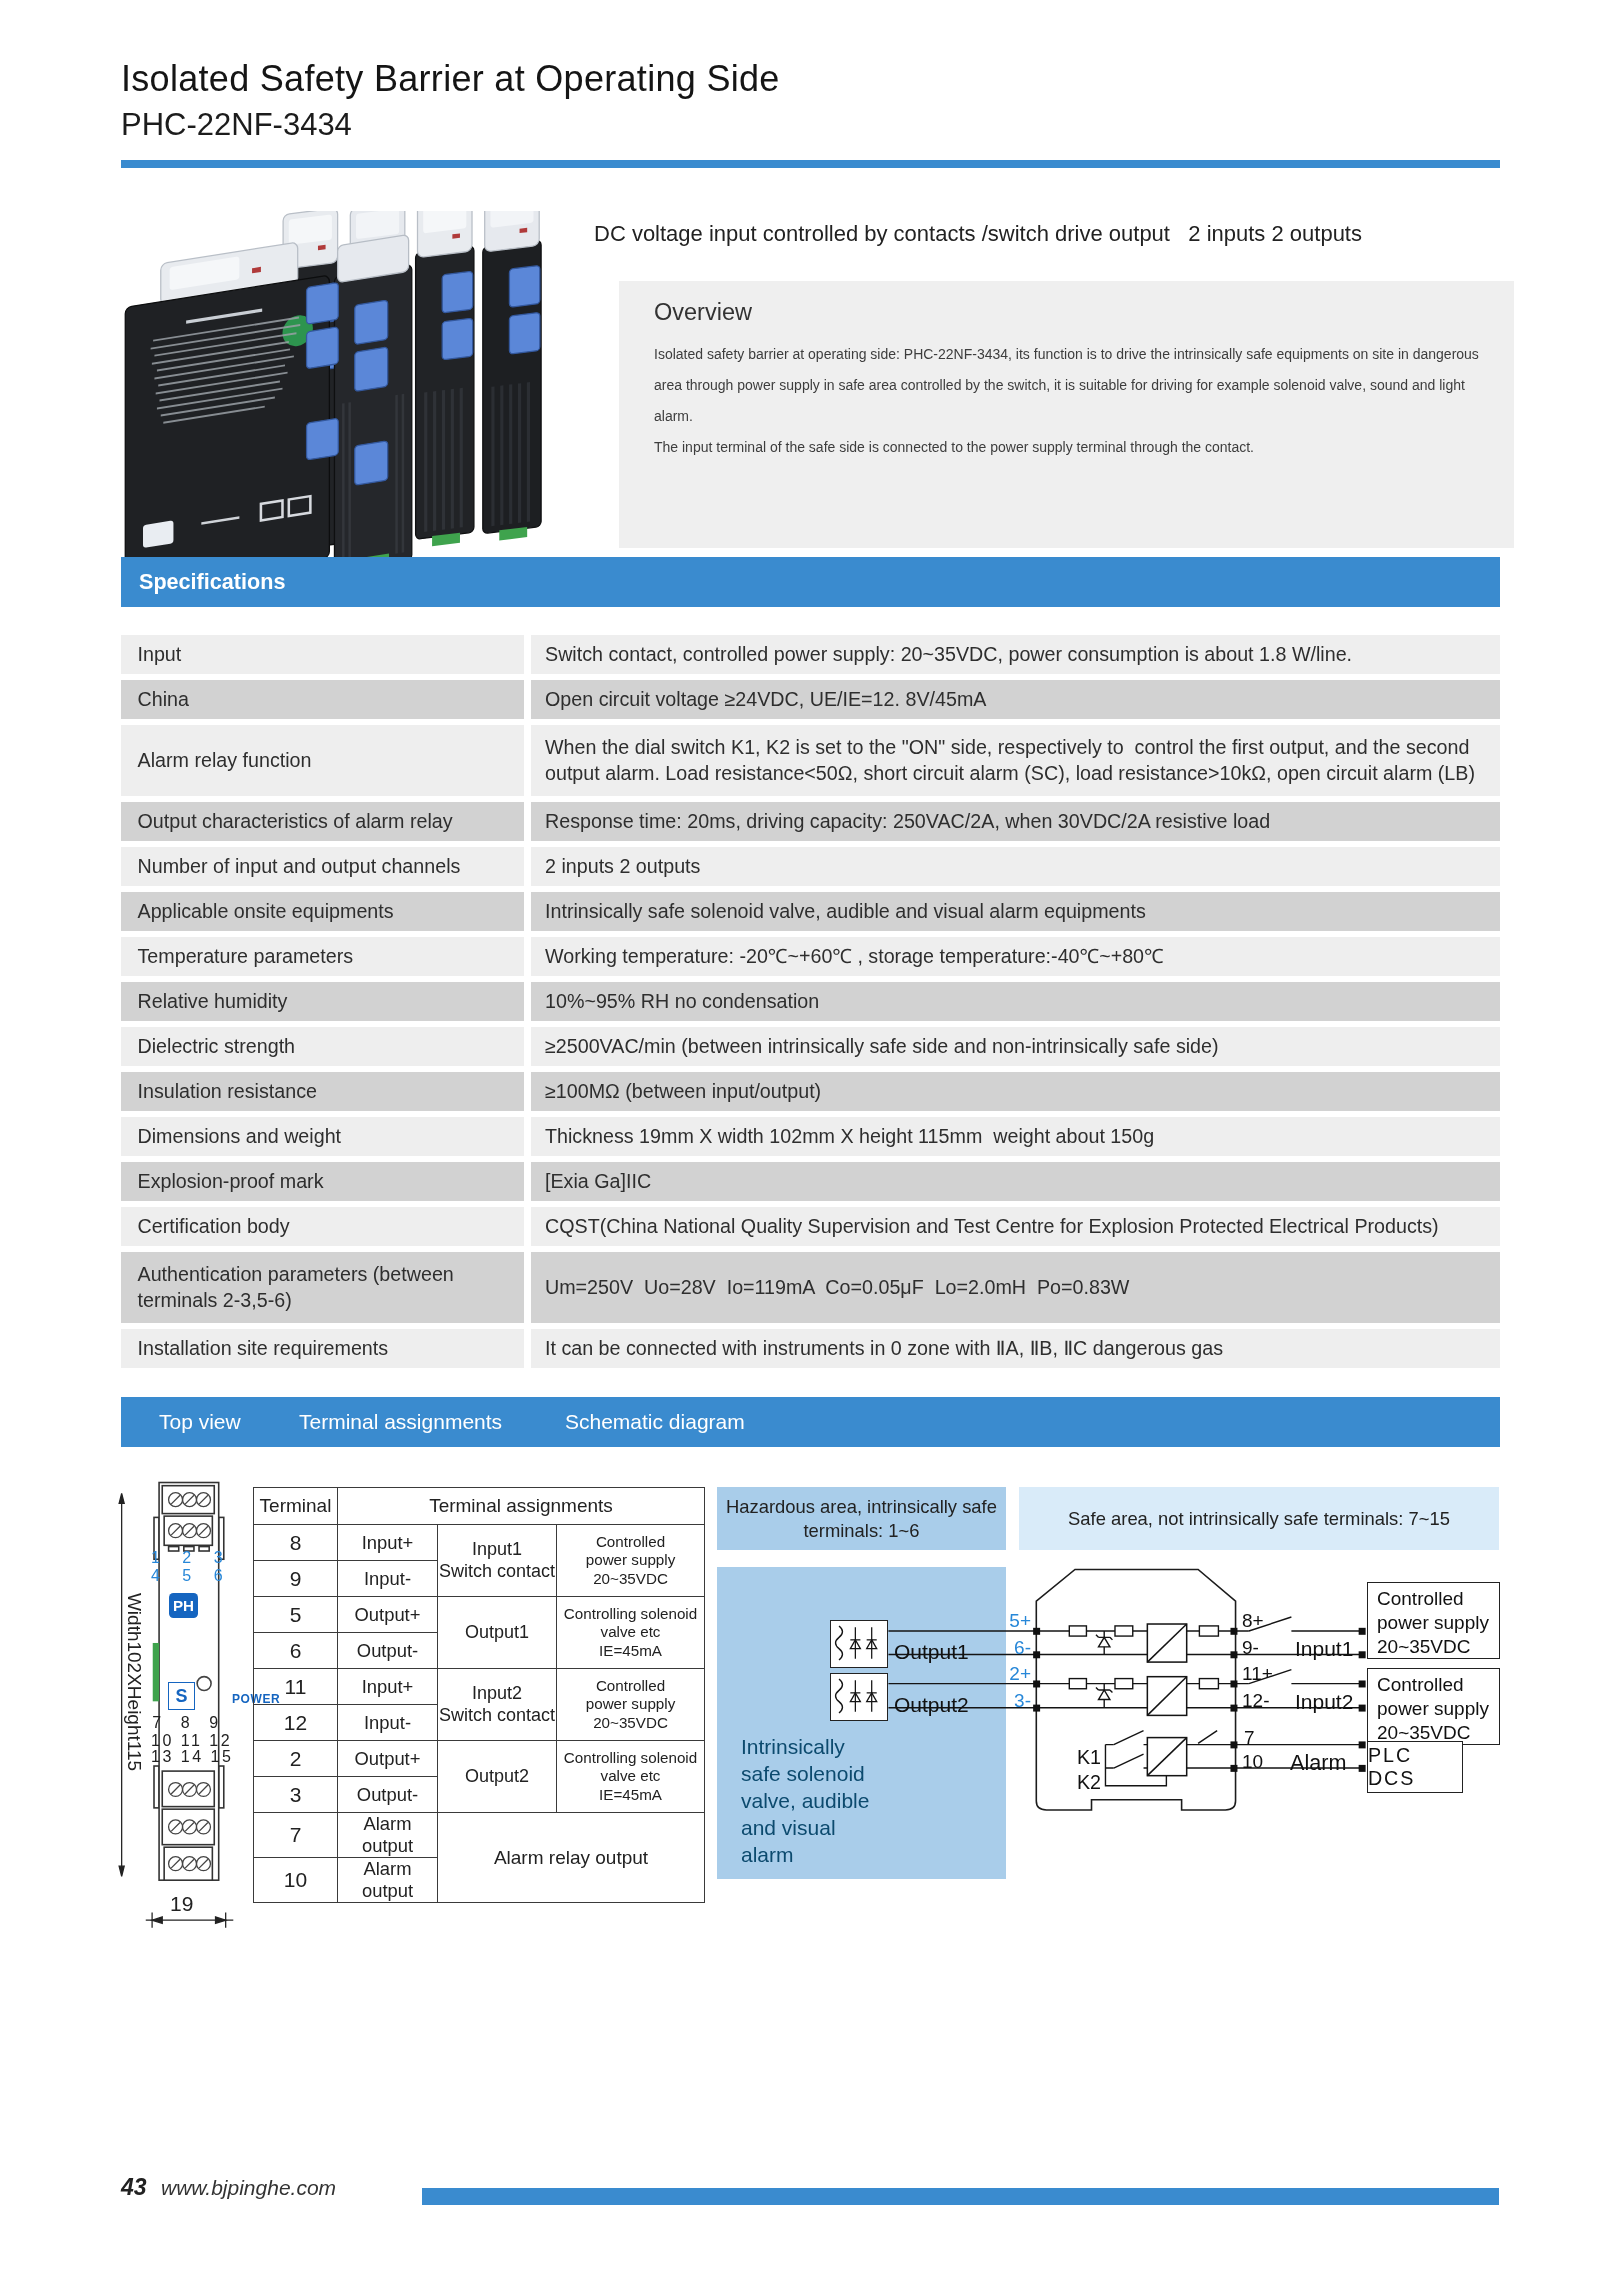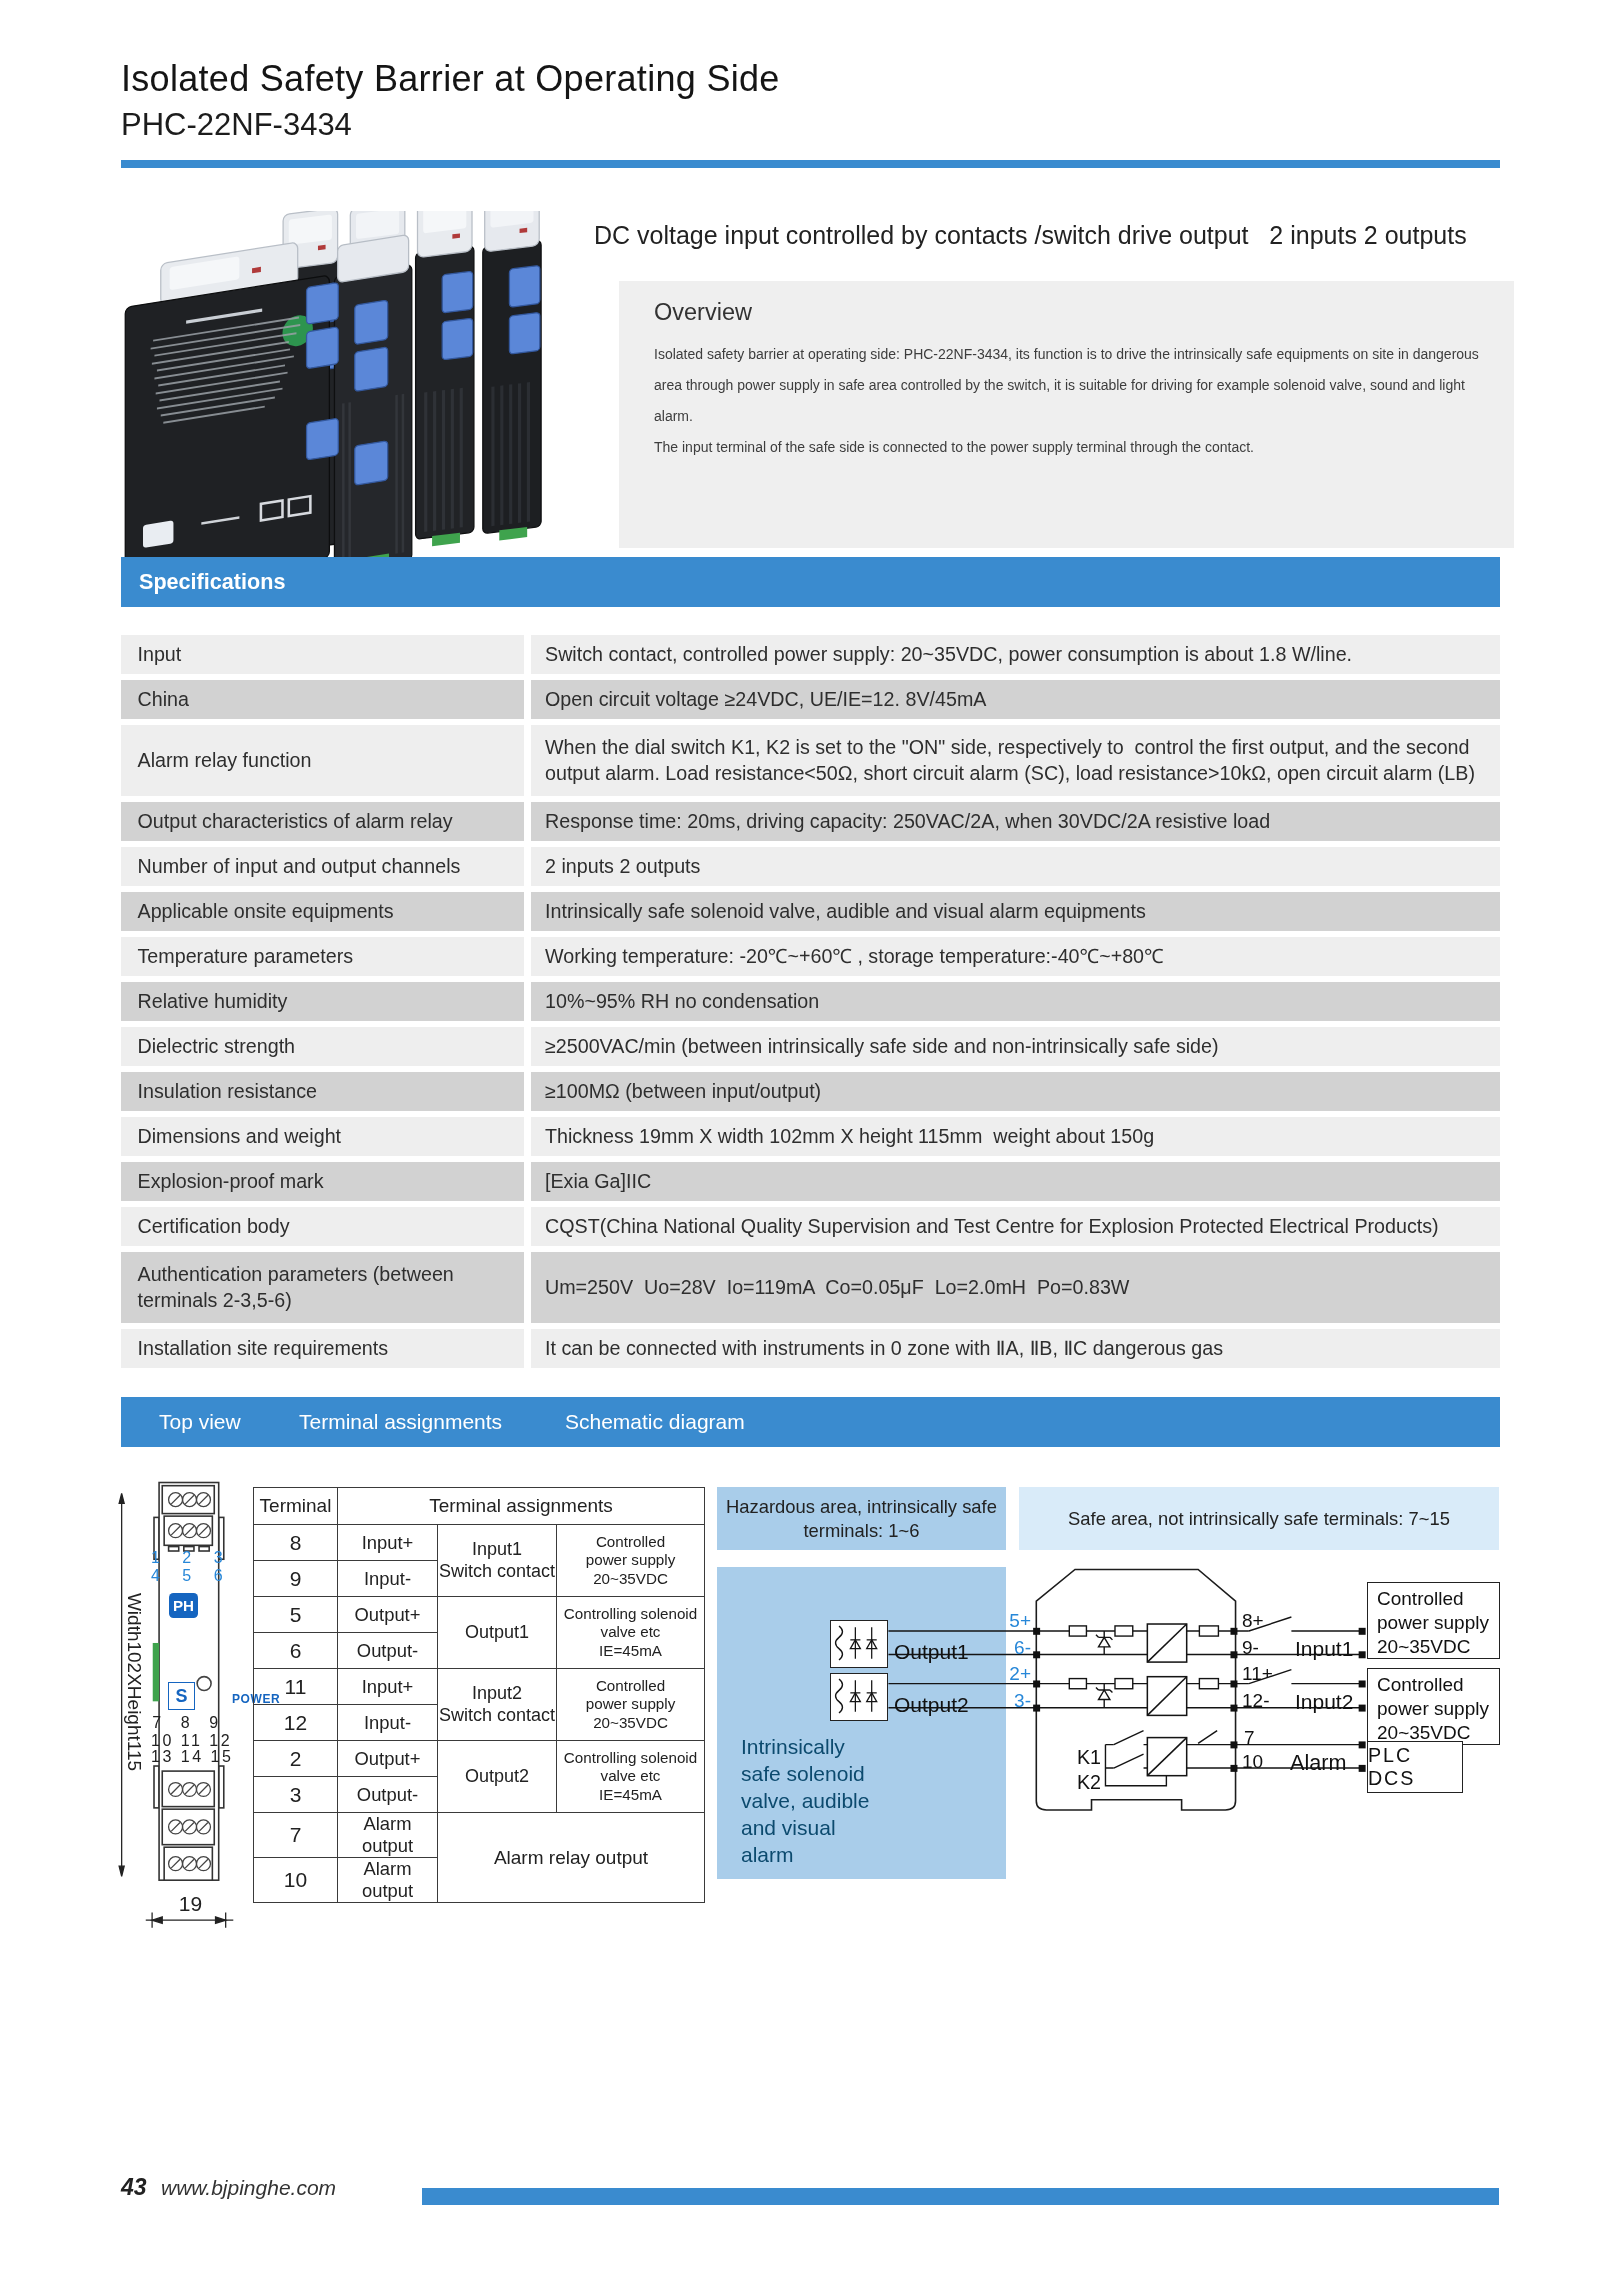--- a/index.html
+++ b/index.html
@@ -4,21 +4,21 @@
 <style>
   html,body{margin:0;padding:0;background:#ffffff;}
   #page{position:relative;width:1620px;height:2273px;background:#ffffff;overflow:hidden;
         font-family:"Liberation Sans",sans-serif;color:#1a1a1a;}
   .abs{position:absolute;}
   
   .title{left:121px;top:58px;font-size:36px;font-weight:500;letter-spacing:0.3px;color:#151515;white-space:nowrap;}
   .model{left:121px;top:107px;font-size:31px;font-weight:400;color:#1c1c1c;white-space:nowrap;}
   .rule{left:121px;top:160px;width:1379px;height:8.3px;}
   
-  .intro-heading{left:594px;top:221px;width:927px;font-size:25px;font-weight:500;color:#222;white-space:pre-wrap;}
+  .intro-heading{left:594px;top:221px;width:927px;font-size:22px;font-weight:500;color:#222;white-space:pre-wrap;}
   .overview-box{left:619px;top:281px;width:895px;height:267px;background:#efefef;}
   .ov-title{left:35px;top:18px;font-size:23.5px;color:#333;}
   .ov-body{left:35px;top:58px;width:837px;font-size:14px;line-height:31px;color:#3d3d3d;}
   
   .bar{left:121px;width:1379px;height:50px;display:flex;align-items:center;}
   .bar-label{color:#fff;font-size:21.6px;font-weight:600;padding-left:18px;}
   .srow{position:absolute;left:121px;width:1379px;}
   .sc{position:absolute;top:0;height:100%;display:flex;align-items:center;box-sizing:border-box;
       font-size:19.7px;color:#2e2e2e;}
   .sc.l{left:0;width:403px;padding-left:16.5px;line-height:25.4px;}
@@ -56,21 +56,21 @@
       letter-spacing:1.9px;color:#111;}
   .intrinsic{left:741px;top:1733px;width:178px;font-size:21px;line-height:27px;color:#0c4a6e;white-space:pre-line;}
   
   .tvnum{position:absolute;width:76px;text-align:center;font-size:16px;white-space:nowrap;}
   .dimlab-v{left:134px;top:1682px;transform:translate(-50%,-50%) rotate(90deg);font-size:19px;color:#222;white-space:nowrap;}
   .logo-ph{left:169px;top:1593px;width:29px;height:25.4px;background:#1565c0;border-radius:4.4px;color:#fff;
       font-weight:700;font-size:15.2px;display:flex;align-items:center;justify-content:center;}
   .logo-s{left:168px;top:1682px;width:27px;height:28px;background:#fff;border:1.9px solid #1565c0;box-sizing:border-box;
       color:#1565c0;font-weight:700;font-size:18px;display:flex;align-items:center;justify-content:center;}
   .power-lab{left:188px;top:1692px;width:46px;text-align:center;font-size:12px;font-weight:700;color:#1565c0;letter-spacing:0.6px;padding-left:44px;}
-  .dim19{left:170px;top:1892px;width:41px;text-align:center;font-size:21px;color:#222;}
+  .dim19{left:170px;top:1892px;width:41px;font-size:21px;color:#222;}
   
   .pgnum{left:121px;top:2174px;font-size:23px;font-weight:700;color:#222;font-style:italic;}
   .site{left:161px;top:2176px;font-size:21px;font-style:italic;color:#333;}
   .foot-bar{left:422px;top:2188px;width:1077px;height:17px;}
 </style>
 </head>
 <body>
 
 <div id="page">
 

